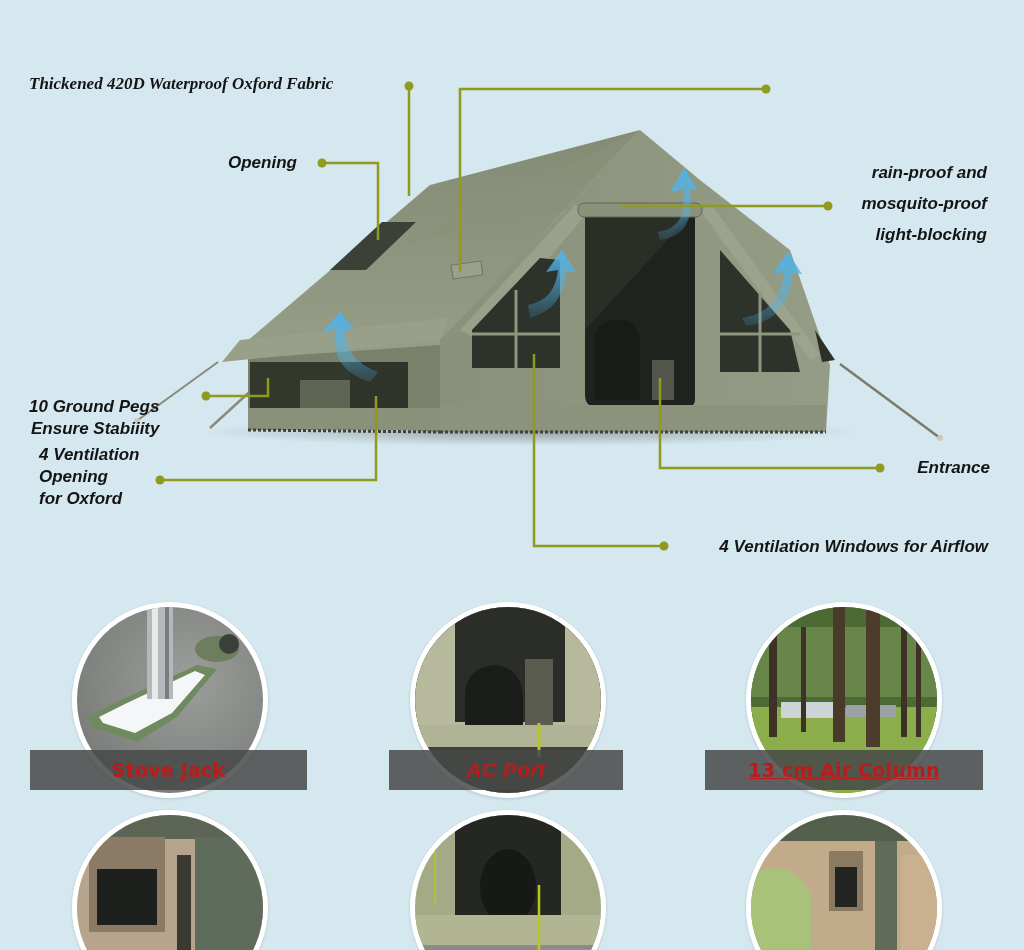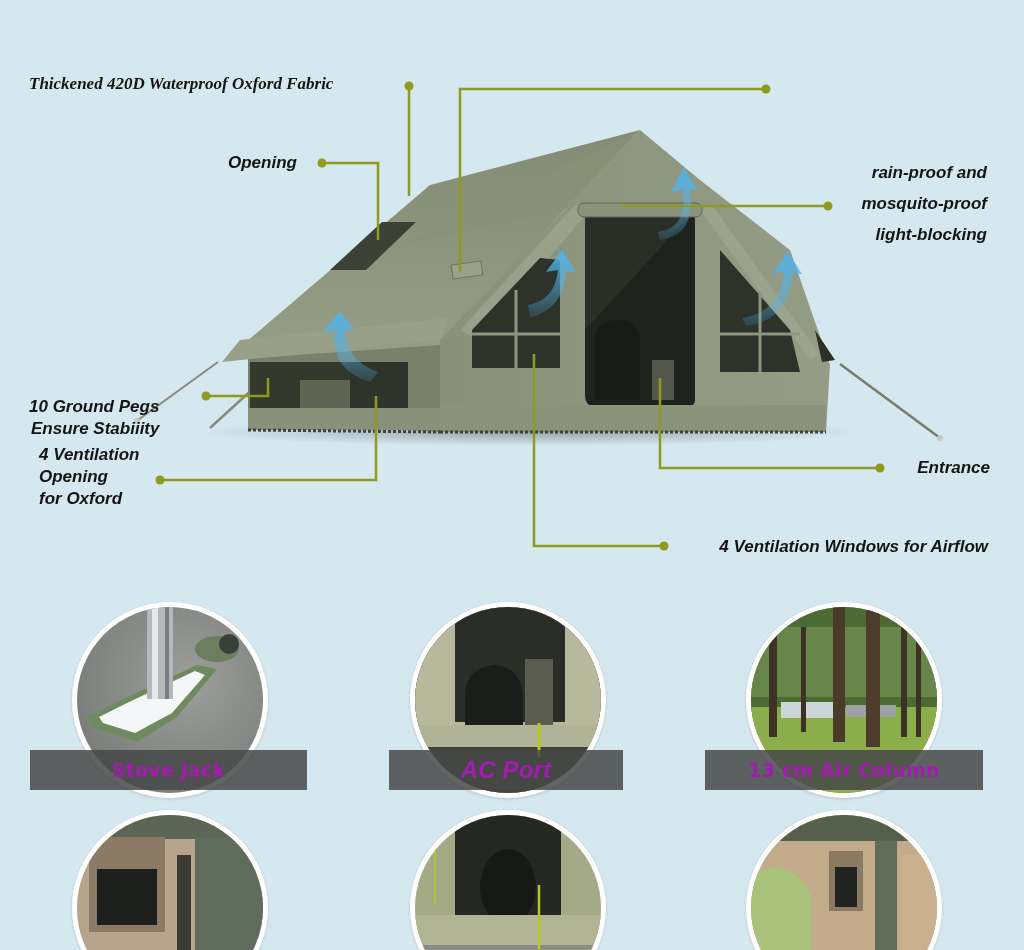--- a/index.html
+++ b/index.html
@@ -34,28 +34,28 @@
       width: 196px; height: 196px;
       border-radius: 50%;
       border: 5px solid #ffffff;
       overflow: hidden;
       box-shadow: 0 1px 3px rgba(0,0,0,0.15);
     }
     .caption-bar {
       position: absolute;
       height: 40px;
       background: rgba(70,72,72,0.85);
-      color: #a21caf;
+      color: #b91c1c;
       font-family: "DejaVu Sans", sans-serif;
       font-size: 19px;
       font-weight: bold;
       display: flex; align-items: center; justify-content: center;
       letter-spacing: 0.2px;
     }
-    .caption-bar.italic { font-style: italic; font-family: "Liberation Sans", sans-serif; font-size: 24px; }
+    .caption-bar.italic { font-style: italic; font-family: "Liberation Sans", sans-serif; font-size: 21px; }
   </style>
 </head>
 <body>
 
 <div class="stage">
 
   <svg class="connectors" viewBox="0 0 1024 950">
     <defs>
       <linearGradient id="roofG" x1="0" y1="0" x2="0" y2="1">
         <stop offset="0" stop-color="#848b74"></stop>
@@ -217,21 +217,21 @@
       <rect x="30" y="95" width="60" height="16" fill="#cdd4d8"></rect>
       <rect x="95" y="98" width="50" height="12" fill="#9aa2a6"></rect>
       <rect x="18" y="0" width="8" height="130" fill="#3e3125"></rect>
       <rect x="82" y="0" width="12" height="135" fill="#4a3a2a"></rect>
       <rect x="115" y="0" width="14" height="140" fill="#4d3c2c"></rect>
       <rect x="150" y="20" width="6" height="110" fill="#3e3125"></rect>
       <rect x="165" y="30" width="5" height="100" fill="#3e3125"></rect>
       <rect x="50" y="20" width="5" height="105" fill="#3e3125"></rect>
     </svg>
   </div>
-  <div class="caption-bar" style="left:705px; top:750px; width:278px;">13 cm Air Column</div>
+  <div class="caption-bar" style="left:705px; top:750px; width:278px;text-decoration:underline;">13 cm Air Column</div>
 
   <div class="circle" style="left:72px; top:810px;">
     <svg width="186" height="186" viewBox="0 0 186 186">
       <rect width="186" height="186" fill="#b7a48c"></rect>
       <rect x="0" y="0" width="186" height="24" fill="#5d6656"></rect>
       <rect x="12" y="22" width="76" height="95" fill="#8a7a66"></rect>
       <rect x="20" y="54" width="60" height="56" fill="#1e201e"></rect>
       <rect x="118" y="22" width="68" height="164" fill="#5f6c5c"></rect>
       <rect x="100" y="40" width="14" height="110" fill="#3b3a32"></rect>
     </svg>

